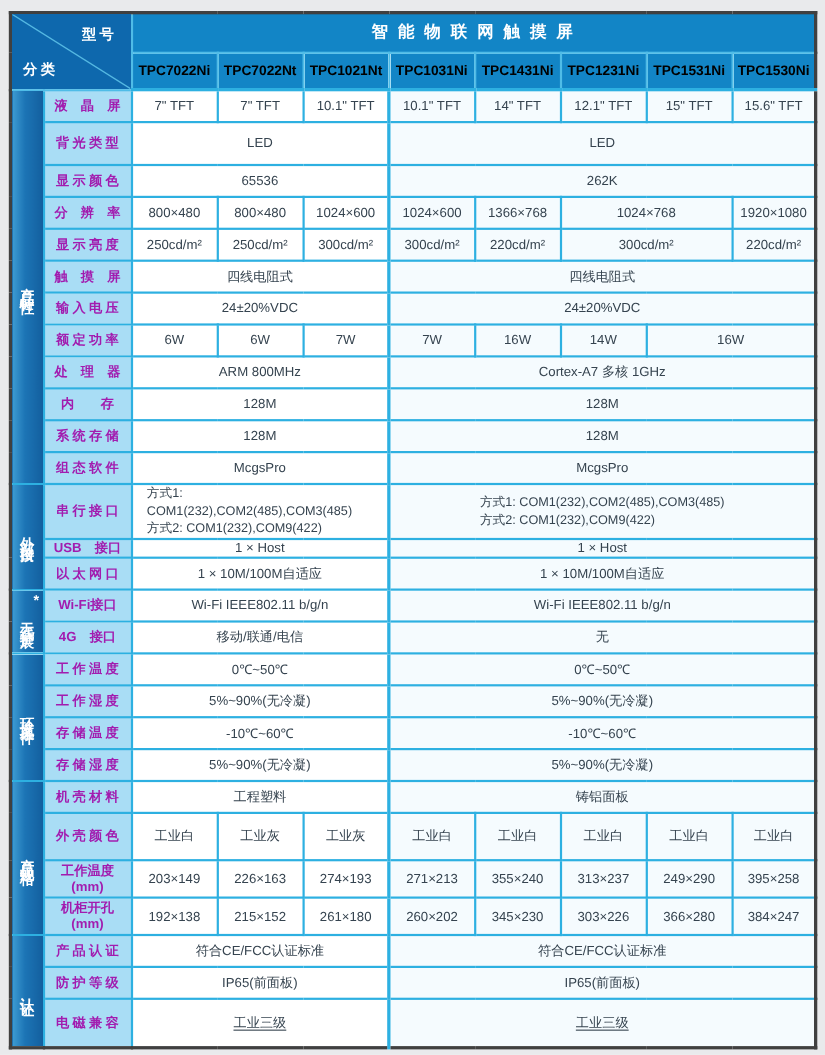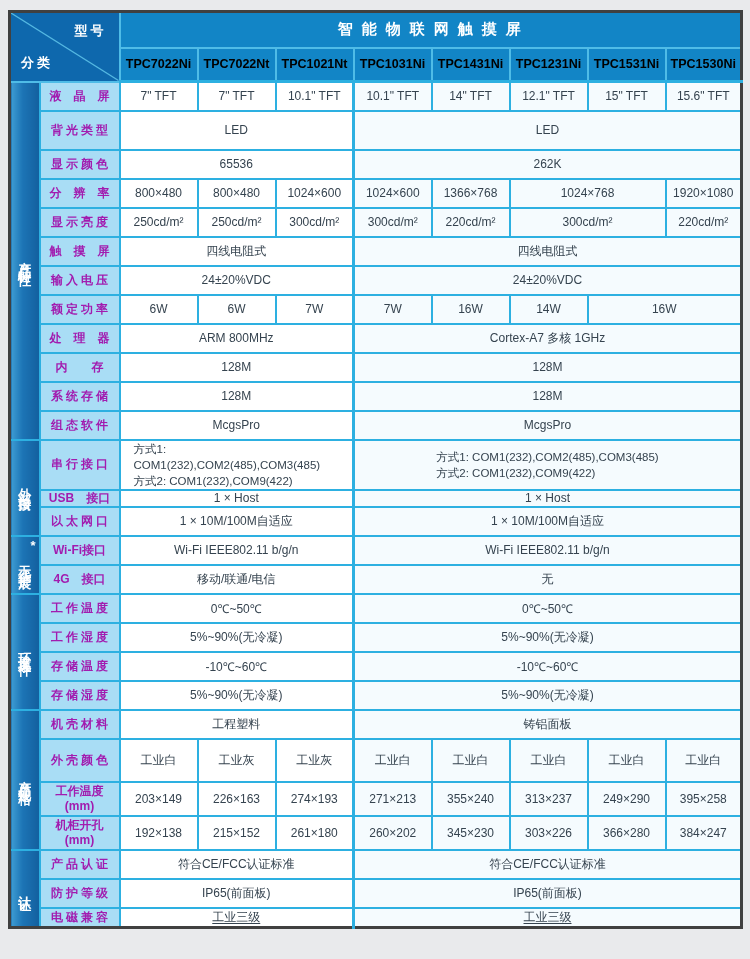--- a/index.html
+++ b/index.html
@@ -321,21 +321,21 @@
             <td class="group-cell" rowspan="3"><span class="vtext">认证</span></td>
             <td class="label-cell"><span class="sp">产品认证</span></td>
             <td colspan="3" class="data-cell">符合CE/FCC认证标准</td>
             <td colspan="5" class="data-cell rhalf half-start">符合CE/FCC认证标准</td>
           </tr>
           <tr style="height: 29px;">
             <td class="label-cell"><span class="sp">防护等级</span></td>
             <td colspan="3" class="data-cell">IP65(前面板)</td>
             <td colspan="5" class="data-cell rhalf half-start">IP65(前面板)</td>
           </tr>
-          <tr style="height: 20px;">
+          <tr style="height: 45px;">
             <td class="label-cell"><span class="sp">电磁兼容</span></td>
             <td colspan="3" class="data-cell u">工业三级</td>
             <td colspan="5" class="data-cell rhalf half-start u">工业三级</td>
           </tr>
         </tbody>
     </table>
   </div>
 </div>
 
 </body></html>

